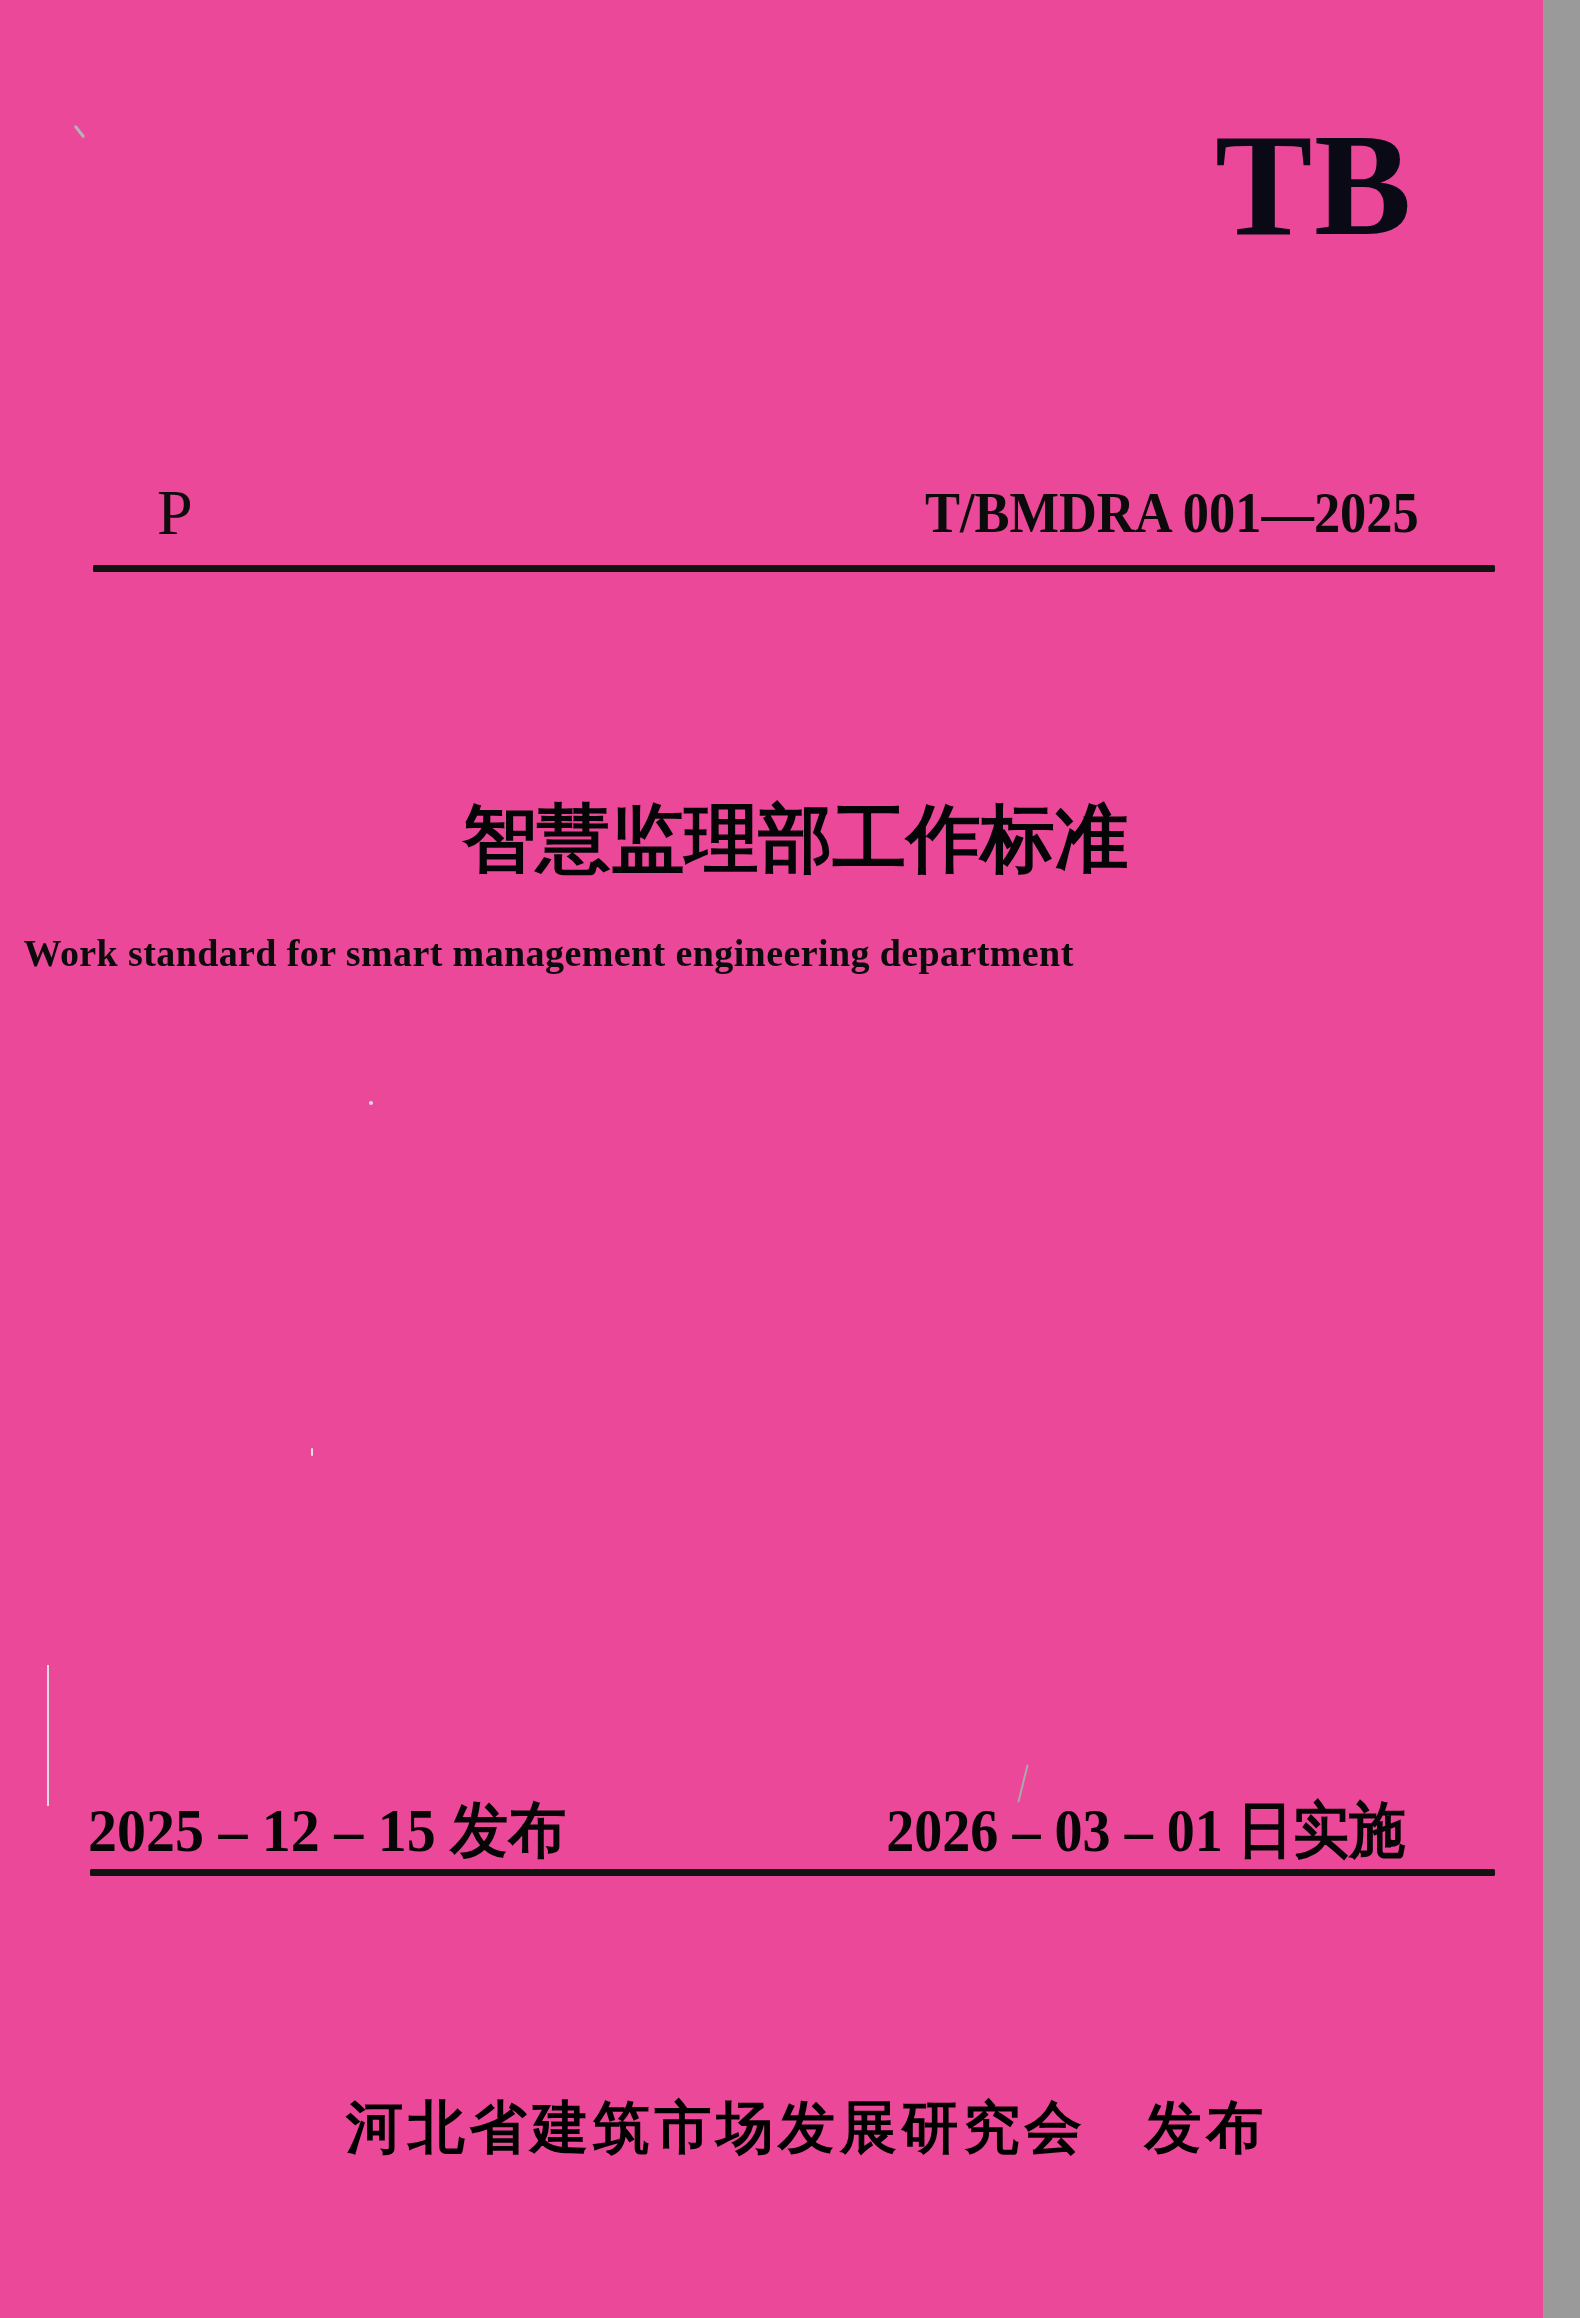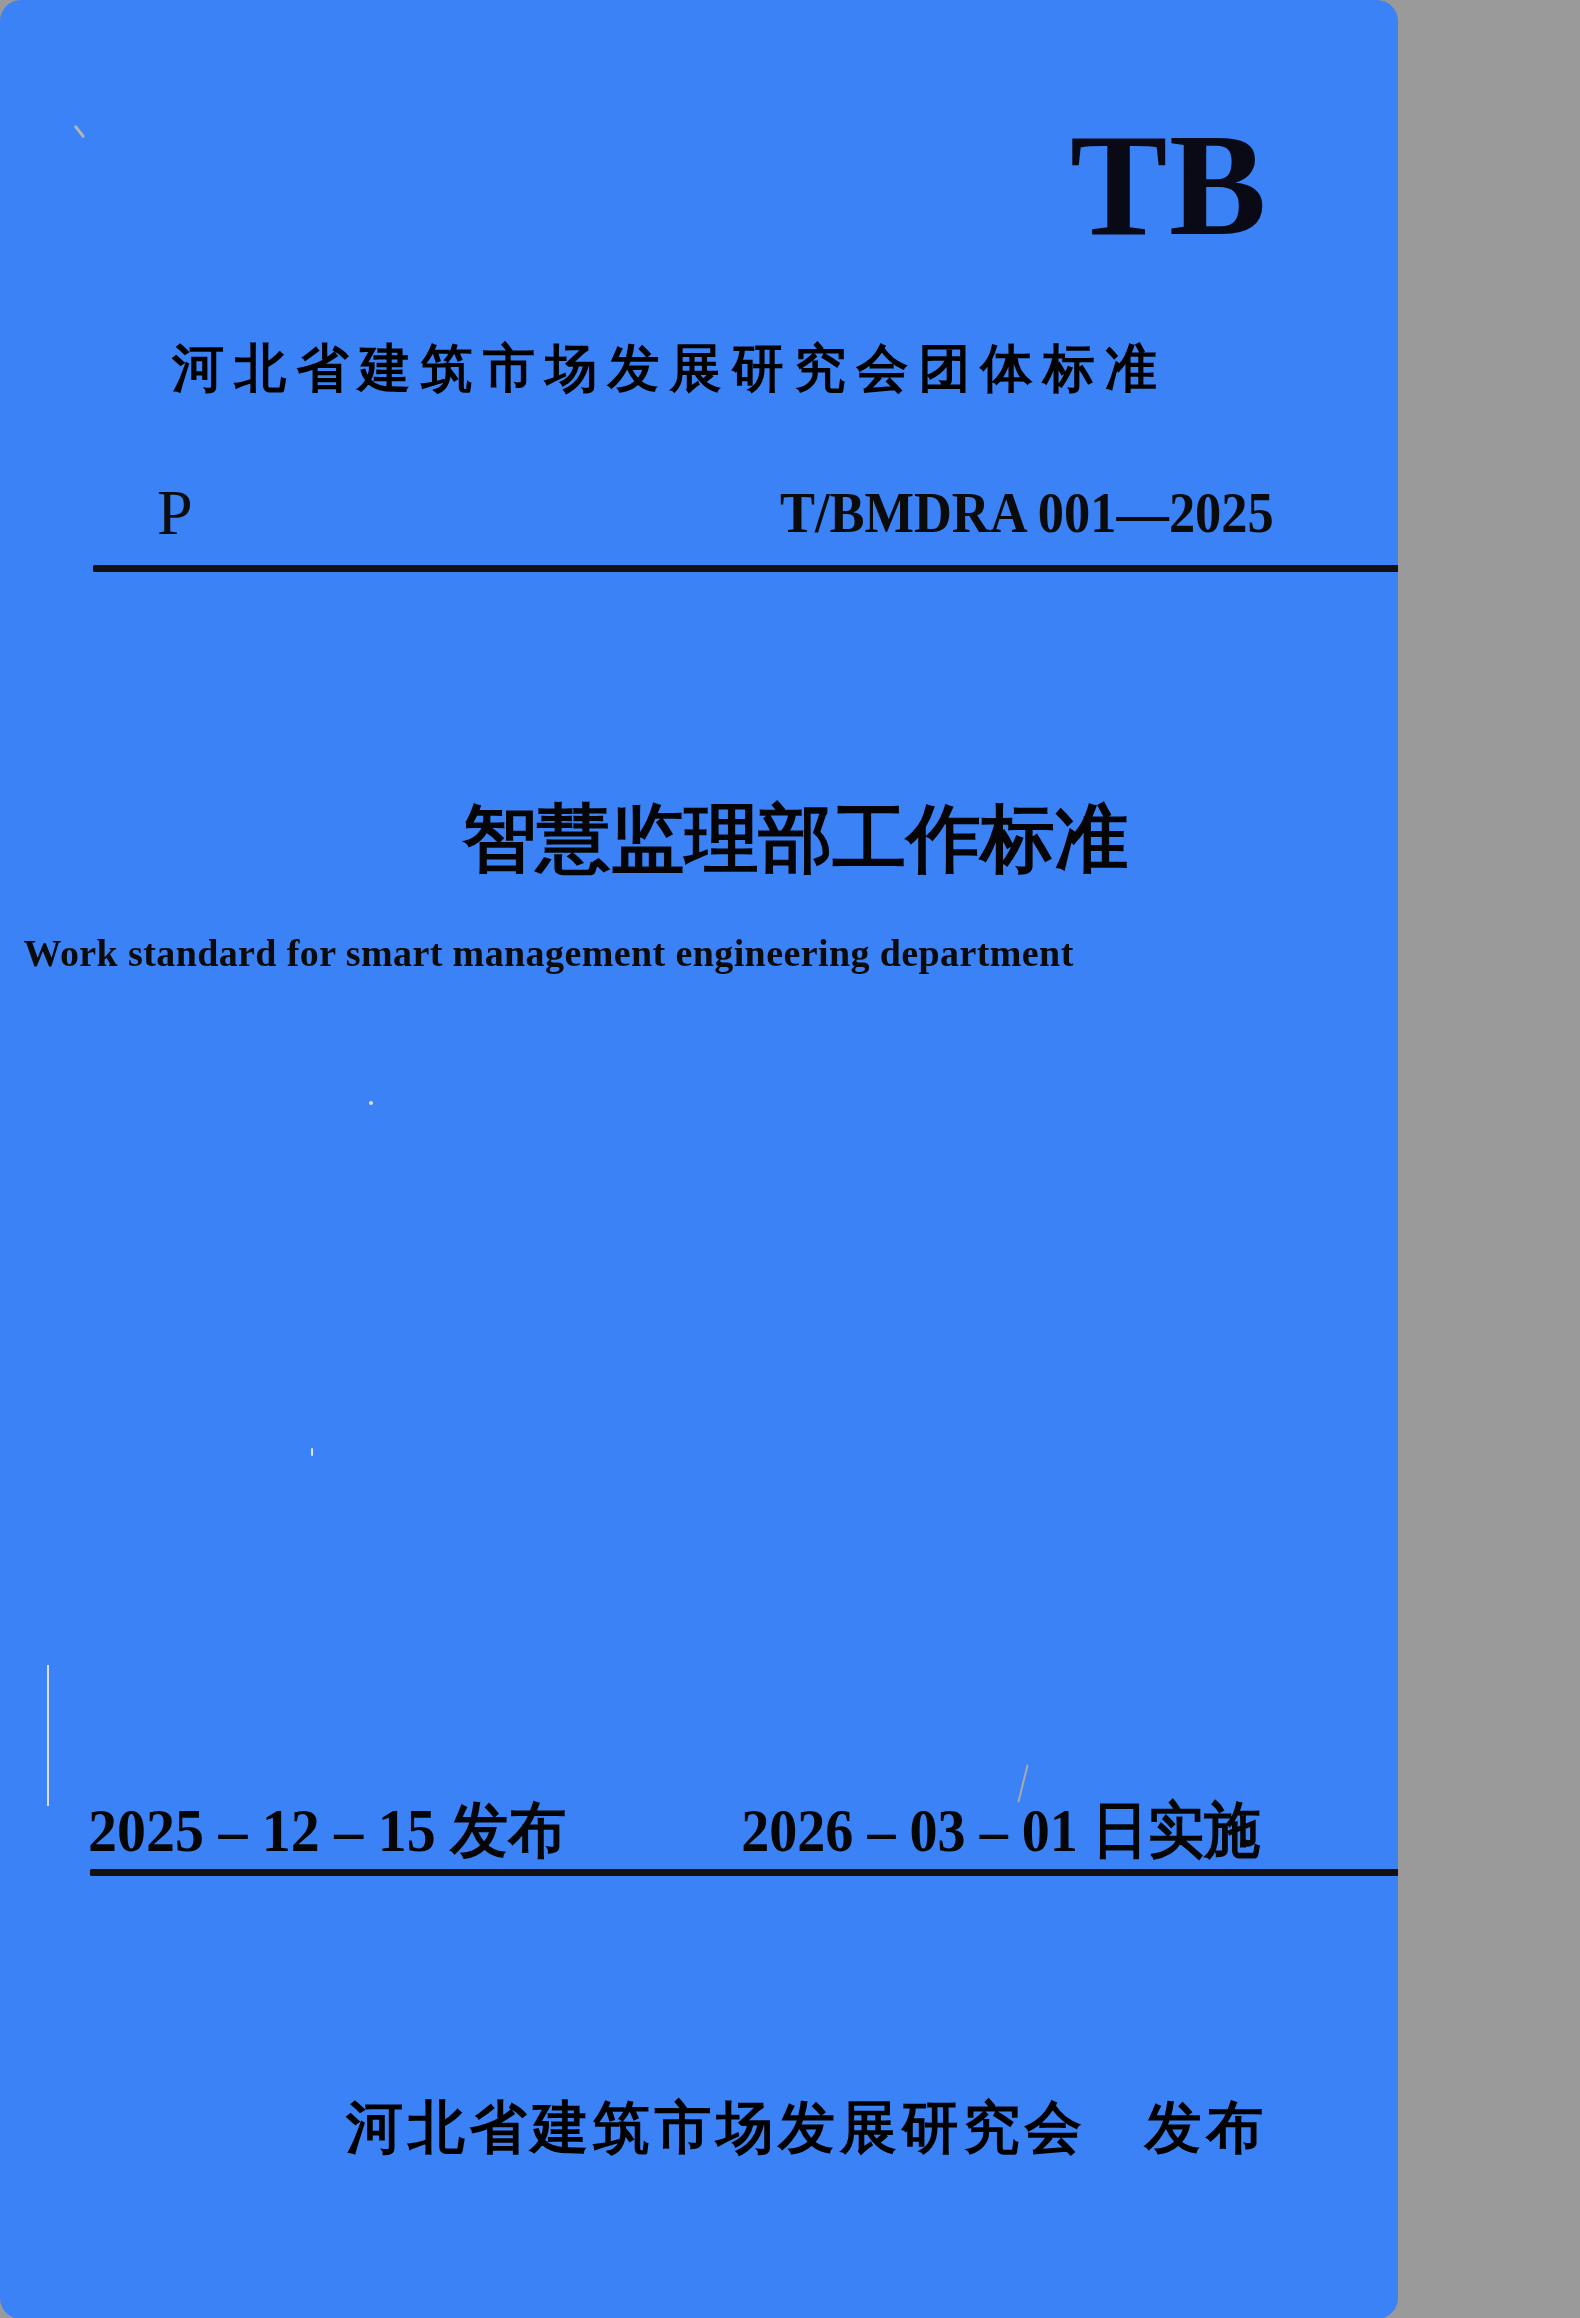--- a/index.html
+++ b/index.html
@@ -1,21 +1,21 @@
 <!DOCTYPE html>
 <html style="font-size:12.6px"><head>
 <meta charset="utf-8">
 <style>
   * { margin: 0; padding: 0; box-sizing: border-box; }
   html, body { background: #9a9a9a; }
   body { width: 1581px; height: 2319px; position: relative; }
   .page {
-    position: absolute; left: 0; top: 0; width: 1398px; height: 2319px;
-    background: #3b82f6; overflow: hidden;
-    font-family: "Liberation Serif", serif; color: #000; border-radius: 21px;
+    position: absolute; left: 0; top: 0; width: 1543px; height: 2319px;
+    background: #ec4899; overflow: hidden;
+    font-family: "Liberation Serif", serif; color: #000;
   }
   
   .category-code {
     position: absolute; top: 112px; right: 130px;
     font-family: "Liberation Serif", serif; font-weight: 700;
     font-size: 146px; line-height: 1; letter-spacing: 1.6px; color: #0a0a17;
   }
   
   .society-line {
     position: absolute; left: 172px; top: 339px;
@@ -86,21 +86,20 @@
   .mark-dot-2 { left: 311px; top: 1448px; width: 2.4px; height: 7.9px; background: #e3e3e5; border-radius: 1.6px; }
   .mark-edge  { left: 47px; top: 1665px; width: 2.4px; height: 141px; background: #dedee0; }
 </style>
 </head>
 <body>
 
 <div class="page">
 
   <div class="category-code">TB</div>
 
-  <div class="society-line">河北省建筑市场发展研究会团体标准</div>
 
   <div class="class-letter">P</div>
 
   <div class="std-number">T/BMDRA 001—2025</div>
 
   <div class="rule rule-top"></div>
 
   <h1 class="title-cn">智慧监理部工作标准</h1>
 
   <div class="title-en">Work standard for smart management engineering department</div>

